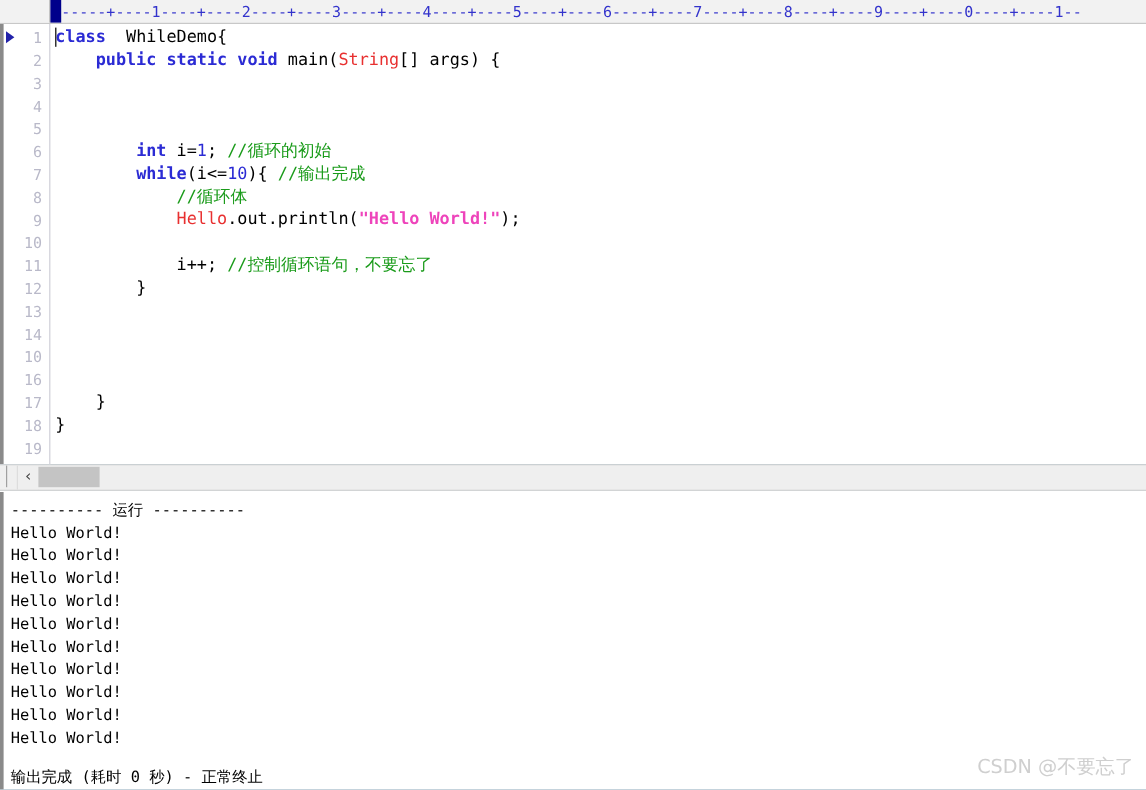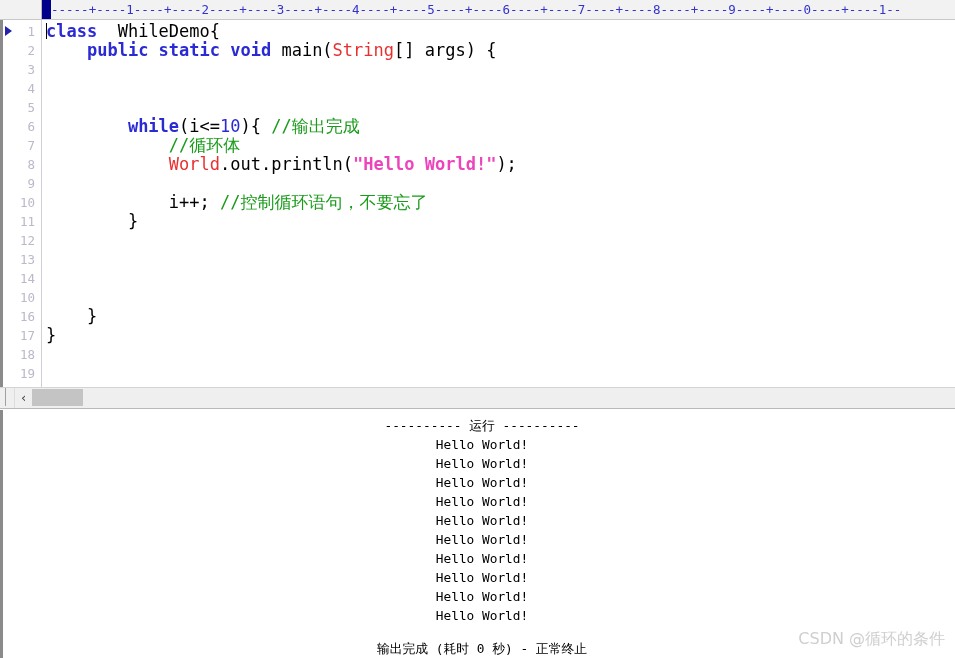--- a/index.html
+++ b/index.html
@@ -107,21 +107,21 @@
   .code-area {
     flex: 1 1 auto;
     position: relative;
     padding-top: 2px;
     overflow: hidden;
   }
   .cline {
     height: 19px;
     line-height: 19px;
     font-family: "DejaVu Sans Mono", "Liberation Mono", monospace;
-    font-size: 17px;
+    font-size: 14px;
     white-space: pre;
     color: #000000;
     padding-left: 4px;
   }
   .caret {
     position: absolute;
     left: 4px;
     top: 3px;
     width: 1px;
     height: 16px;
@@ -198,21 +198,20 @@
   }
   .console-strip {
     width: 3px;
     flex: 0 0 3px;
     background: #8a8a8a;
   }
   .console-body {
     flex: 1 1 auto;
     padding: 6px 0 0 6px;
     position: relative;
-    text-align: center;
   }
   .oline {
     height: 19px;
     line-height: 19px;
     font-family: "DejaVu Sans Mono", "Liberation Mono", monospace;
     font-size: 12.8px;
     color: #000000;
     white-space: pre;
   }
   .oline.gap { height: 14px; }
@@ -265,23 +264,24 @@
         </div>
     </div>
     <div class="code-area">
       <div class="caret"></div>
       <div id="code-lines">
           <div class="cline"><span class="kw">class</span><span class="plain">  </span><span class="plain">WhileDemo{</span></div>
           <div class="cline"><span class="plain">    </span><span class="kw">public static void</span><span class="plain"> main(</span><span class="cls">String</span><span class="plain">[] args) {</span></div>
           <div class="cline">&nbsp;</div>
           <div class="cline">&nbsp;</div>
           <div class="cline">&nbsp;</div>
+          <div class="cline"><span class="plain">        </span><span class="kw">int</span><span class="plain"> i=</span><span class="num">1</span><span class="plain">; </span><span class="cmt">//循环的初始</span></div>
           <div class="cline"><span class="plain">        </span><span class="kw">while</span><span class="plain">(i&lt;=</span><span class="num">10</span><span class="plain">){ </span><span class="cmt">//输出完成</span></div>
           <div class="cline"><span class="plain">            </span><span class="cmt">//循环体</span></div>
-          <div class="cline"><span class="plain">            </span><span class="cls">World</span><span class="plain">.out.println(</span><span class="str">"Hello World!"</span><span class="plain">);</span></div>
+          <div class="cline"><span class="plain">            </span><span class="cls">Hello</span><span class="plain">.out.println(</span><span class="str">"Hello World!"</span><span class="plain">);</span></div>
           <div class="cline">&nbsp;</div>
           <div class="cline"><span class="plain">            </span><span class="plain">i++; </span><span class="cmt">//控制循环语句，不要忘了</span></div>
           <div class="cline"><span class="plain">        </span><span class="plain">}</span></div>
           <div class="cline">&nbsp;</div>
           <div class="cline">&nbsp;</div>
           <div class="cline">&nbsp;</div>
           <div class="cline">&nbsp;</div>
           <div class="cline"><span class="plain">    </span><span class="plain">}</span></div>
           <div class="cline"><span class="plain">}</span></div>
           <div class="cline">&nbsp;</div>
@@ -308,17 +308,17 @@
           <div class="oline">Hello World!</div>
           <div class="oline">Hello World!</div>
           <div class="oline">Hello World!</div>
           <div class="oline">Hello World!</div>
           <div class="oline">Hello World!</div>
           <div class="oline">Hello World!</div>
           <div class="oline">Hello World!</div>
         </div>
       <div class="oline gap"></div>
       <div class="oline">输出完成 (耗时 0 秒) - 正常终止</div>
-      <div class="watermark">CSDN @循环的条件</div>
+      <div class="watermark">CSDN @不要忘了</div>
     </div>
   </div>
 
 </div>
 
 </body></html>

